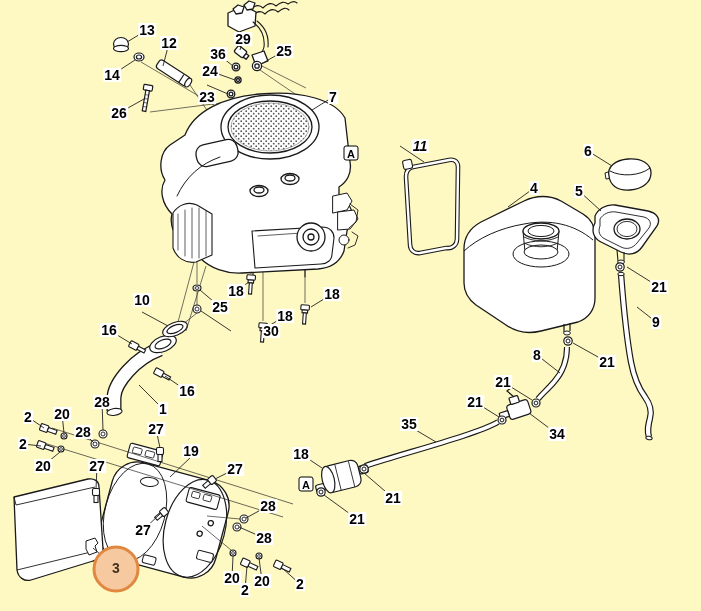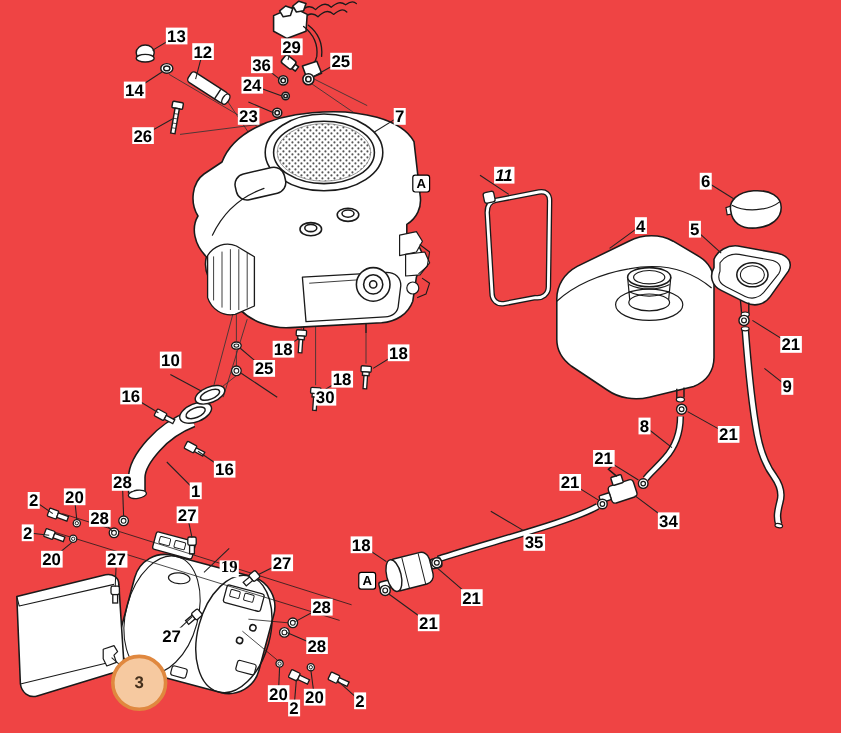--- a/index.html
+++ b/index.html
@@ -1,16 +1,16 @@
 <!DOCTYPE html>
 <html><head>
 <meta charset="utf-8">
 <style>
   html,body{margin:0;padding:0;background:#ffffff;}
-  .canvas{position:relative;width:701px;height:611px;background:#ef4444;overflow:hidden;
+  .canvas{position:relative;width:701px;height:611px;background:#fef9c3;overflow:hidden;
           font-family:"Liberation Sans",sans-serif;}
   svg.layer{position:absolute;left:0;top:0;}
   #art{z-index:1;}
   #overlay-art{z-index:6;pointer-events:none;}
   #labels-layer{position:absolute;left:0;top:0;width:100%;height:100%;z-index:8;}
   #leader-layer line, #overlay-art line{stroke:#222;stroke-width:0.9;}
   .part-label{position:absolute;transform:translate(-50%,-50%);font-weight:700;font-size:14px;
               color:#000;line-height:1;padding:0 1px;background:#fff;z-index:10;}
   .part-label.hl{background:transparent;z-index:10;}
   .hl-circle{position:absolute;width:41px;height:41px;border-radius:50%;
@@ -413,39 +413,39 @@
       <div class="part-label" style="left: 420px; top: 146px; font-style: italic;">11</div>
       <div class="part-label" style="left: 588px; top: 151px;">6</div>
       <div class="part-label" style="left: 534px; top: 188px;">4</div>
       <div class="part-label" style="left: 579px; top: 191px;">5</div>
       <div class="part-label" style="left: 659px; top: 287px;">21</div>
       <div class="part-label" style="left: 656px; top: 322px;">9</div>
       <div class="part-label" style="left: 607px; top: 362px;">21</div>
       <div class="part-label" style="left: 537px; top: 355px;">8</div>
       <div class="part-label" style="left: 503px; top: 382px;">21</div>
       <div class="part-label" style="left: 475px; top: 402px;">21</div>
-      <div class="part-label" style="left: 409px; top: 452px; margin-left: 36px;">35</div>
+      <div class="part-label" style="left: 409px; top: 424px;">35</div>
       <div class="part-label" style="left: 557px; top: 434px;">34</div>
       <div class="part-label" style="left: 236px; top: 291px;">18</div>
       <div class="part-label" style="left: 220px; top: 307px;">25</div>
       <div class="part-label" style="left: 332px; top: 294px;">18</div>
       <div class="part-label" style="left: 285px; top: 316px;">18</div>
       <div class="part-label" style="left: 231px; top: 331px; margin-left: 40px;">30</div>
       <div class="part-label" style="left: 142px; top: 300px;">10</div>
       <div class="part-label" style="left: 109px; top: 330px;">16</div>
       <div class="part-label" style="left: 187px; top: 391px;">16</div>
       <div class="part-label" style="left: 163px; top: 409px;">1</div>
       <div class="part-label" style="left: 102px; top: 402px;">28</div>
       <div class="part-label" style="left: 62px; top: 414px;">20</div>
       <div class="part-label" style="left: 28px; top: 417px;">2</div>
       <div class="part-label" style="left: 83px; top: 432px;">28</div>
       <div class="part-label" style="left: 23px; top: 444px;">2</div>
       <div class="part-label" style="left: 43px; top: 466px;">20</div>
       <div class="part-label" style="left: 156px; top: 429px;">27</div>
-      <div class="part-label" style="left: 191px; top: 474px; font-family: Liberation Serif, serif;">19</div>
+      <div class="part-label" style="left: 191px; top: 451px;">19</div>
       <div class="part-label" style="left: 235px; top: 469px;">27</div>
       <div class="part-label" style="left: 97px; top: 466px;">27</div>
       <div class="part-label" style="left: 143px; top: 530px;">27</div>
       <div class="part-label" style="left: 301px; top: 454px;">18</div>
       <div class="part-label" style="left: 393px; top: 498px;">21</div>
       <div class="part-label" style="left: 357px; top: 519px;">21</div>
       <div class="part-label" style="left: 268px; top: 506px;">28</div>
       <div class="part-label" style="left: 264px; top: 538px;">28</div>
       <div class="part-label" style="left: 232px; top: 578px;">20</div>
       <div class="part-label" style="left: 245px; top: 590px;">2</div>

